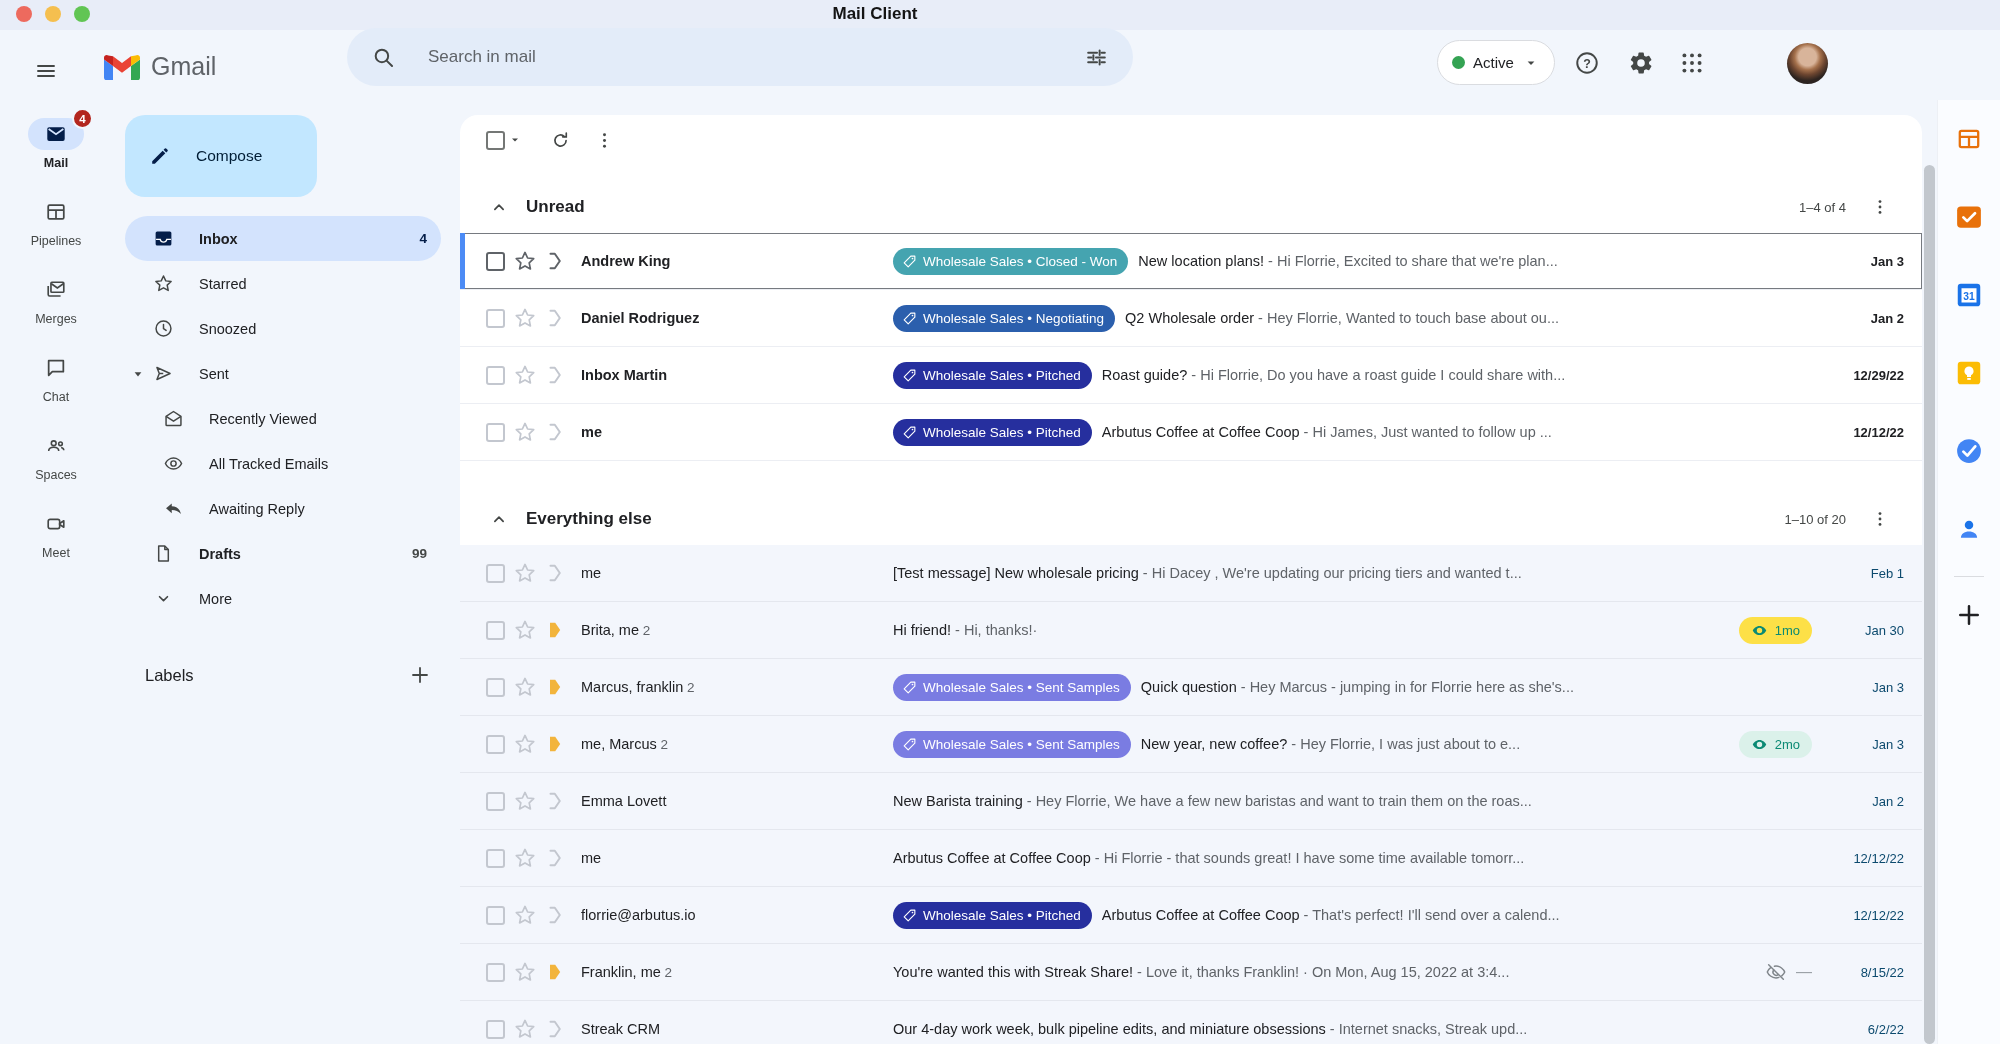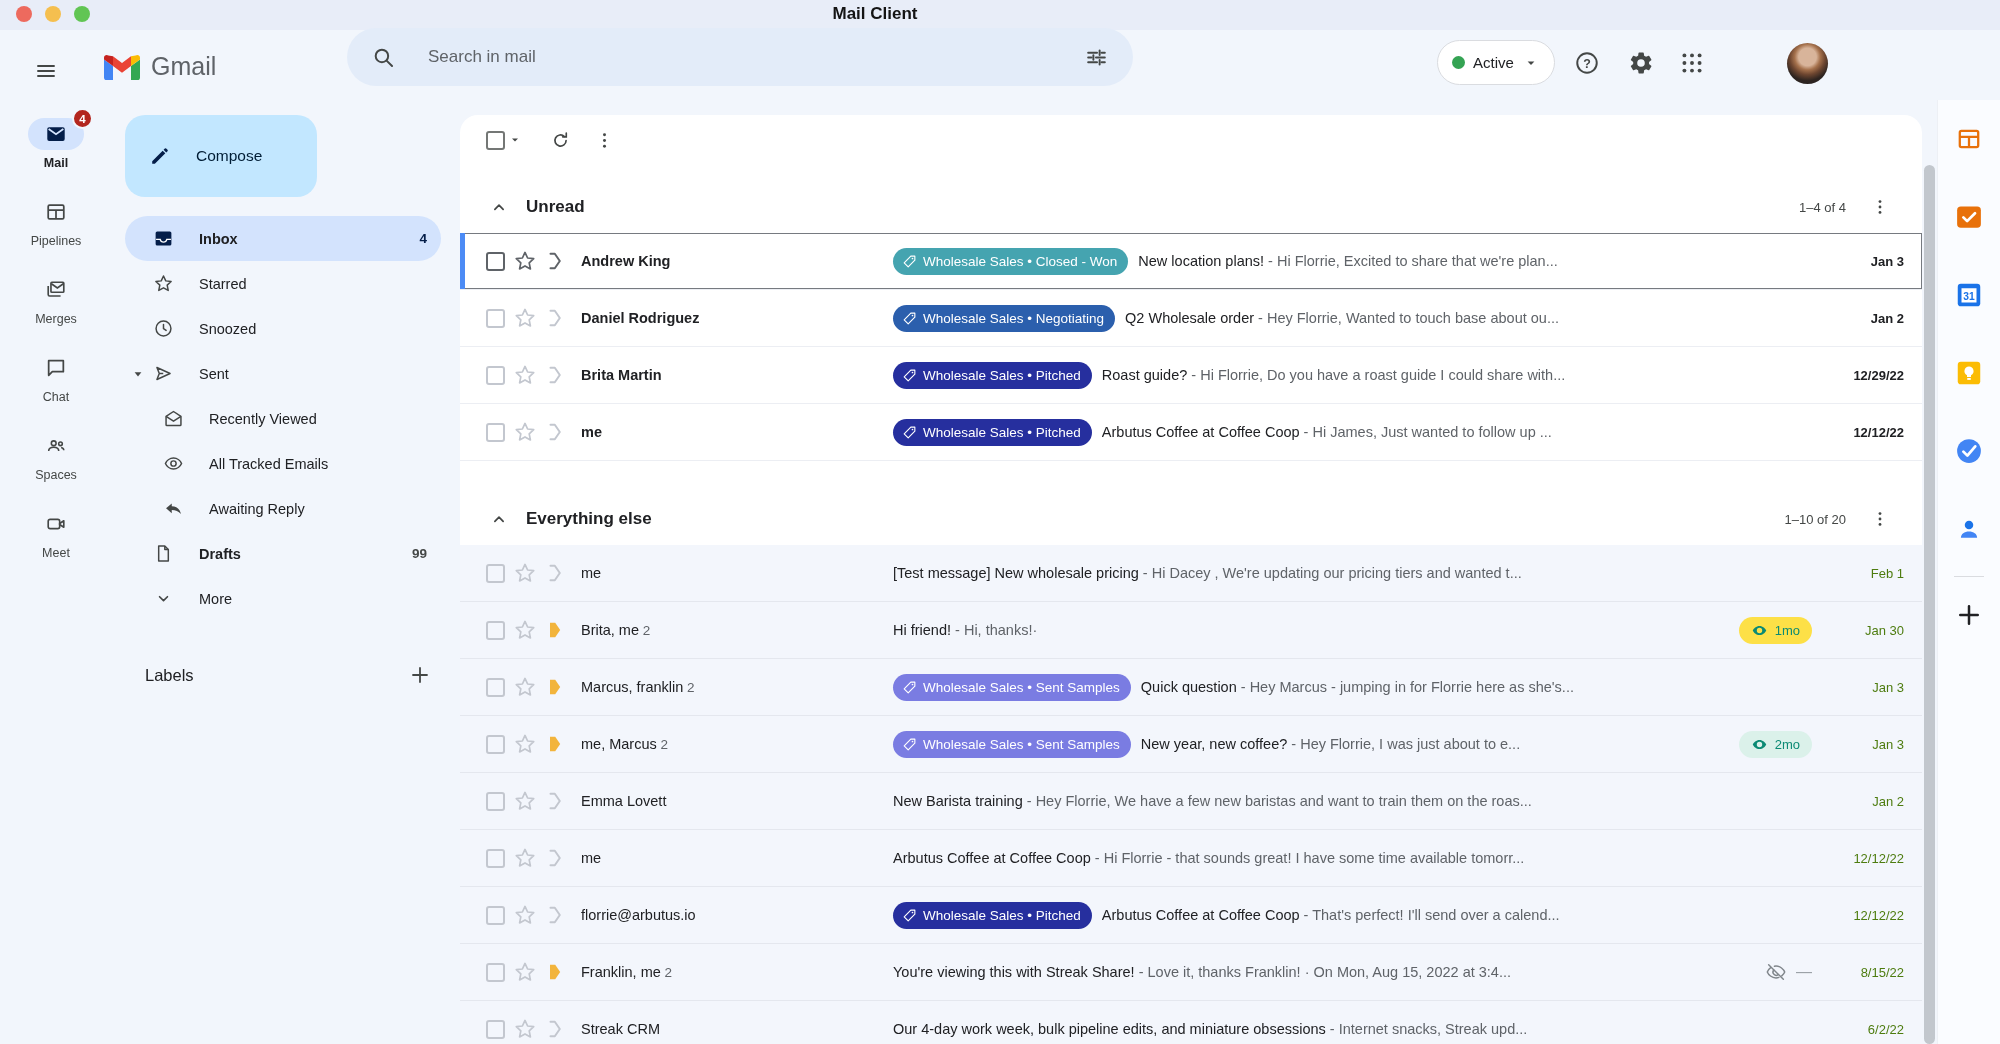--- a/index.html
+++ b/index.html
@@ -94,21 +94,21 @@
   .badge{display:inline-flex;align-items:center;gap:6px;height:27px;padding:0 11px 0 9px;border-radius:14px;color:#fff;font-size:13.5px;font-weight:500;white-space:nowrap;flex:none;margin-right:10px;}
   .badge .ic{width:15px;height:15px;}
   .line{flex:1;min-width:0;overflow:hidden;white-space:nowrap;text-overflow:ellipsis;font-size:14.5px;}
   .subj{color:#202124;}
   .row.unread .subj{font-weight:normal;}
   .sep,.snip{color:#5f6368;}
   .tracker{display:inline-flex;align-items:center;gap:7px;height:27px;padding:0 12px;border-radius:14px;font-size:13px;font-weight:500;flex:none;margin-left:8px;}
   .tracker .ic{width:17px;height:17px;}
   .eyeoff{display:inline-flex;align-items:center;gap:9px;color:#9aa0a6;flex:none;margin-left:8px;}
   .eyeoff .ic{width:22px;height:22px;color:#80868b;}
-  .date{width:92px;flex:none;text-align:right;padding-right:18px;font-size:13px;color:#4d7c0f;white-space:nowrap;}
+  .date{width:92px;flex:none;text-align:right;padding-right:18px;font-size:13px;color:#0c4a6e;white-space:nowrap;}
   .row.unread .date{font-weight:bold;color:#202124;}
 
   
   .scroll-thumb{position:absolute;left:1924px;top:165px;width:11px;height:879px;background:#c2c7cd;border-radius:6px;}
   .addon-panel{position:absolute;right:0;top:100px;width:62px;bottom:0;background:#fafcff;border-left:1px solid #edf0f5;}
   .addon{width:62px;height:78px;display:flex;align-items:center;justify-content:center;cursor:pointer;}
   .addon svg{width:30px;height:30px;}
   .addon.small svg{width:26px;height:26px;}
   .addon-divider{width:30px;height:1px;background:#dadce0;margin:8px auto;}
   .addon.plus{color:#202124;height:60px;}
@@ -494,21 +494,21 @@
           <span class="ic star">
             <svg viewBox="0 0 24 24" fill="none" stroke="currentColor" stroke-width="1.7" stroke-linejoin="round">
               <path d="M12 3.4l2.6 5.6 6.1.7-4.5 4.2 1.2 6-5.4-3-5.4 3 1.2-6-4.5-4.2 6.1-.7z"></path>
             </svg>
           </span>
           <span class="ic flag">
             <svg viewBox="0 0 24 24" fill="none" stroke="currentColor" stroke-width="2" stroke-linejoin="round" stroke-linecap="round">
               <path d="M7.5 4.8h4.3l5 7.2-5 7.2H7.5"></path>
             </svg>
           </span>
-          <span class="sender"><span>Brita Martin</span></span>
+          <span class="sender"><span>Inbox Martin</span></span>
           <div class="content">
             <span class="badge" style="background: rgb(38, 47, 158);">
               <span class="ic">
                 <svg viewBox="0 0 16 16" fill="none" stroke="#fff" stroke-width="1.2" stroke-linejoin="round">
                   <path d="M13.7 2.3H9.4L2.3 9.4l4.3 4.3 7.1-7.1z"></path>
                   <circle cx="11.2" cy="4.8" r=".9" fill="#fff" stroke="none"></circle>
                 </svg>
               </span>
               <span>Wholesale Sales • Pitched</span>
             </span>
@@ -739,21 +739,21 @@
               <path d="M12 3.4l2.6 5.6 6.1.7-4.5 4.2 1.2 6-5.4-3-5.4 3 1.2-6-4.5-4.2 6.1-.7z"></path>
             </svg>
           </span>
           <span class="ic flag">
             <svg viewBox="0 0 24 24">
               <path d="M7 4.8h5.2l5 7.2-5 7.2H7z" fill="#f2b43c"></path>
             </svg>
           </span>
           <span class="sender"><span>Franklin, me</span><span class="tc"> 2</span></span>
           <div class="content">
-            <span class="line"><span class="subj">You're viewing this with Streak Share!</span><span class="sep"> - </span><span class="snip">Love it, thanks Franklin! · On Mon, Aug 15, 2022 at 3:4...</span></span>
+            <span class="line"><span class="subj">You're wanted this with Streak Share!</span><span class="sep"> - </span><span class="snip">Love it, thanks Franklin! · On Mon, Aug 15, 2022 at 3:4...</span></span>
           </div>
           <span class="eyeoff">
             <span class="ic">
               <svg viewBox="0 0 24 24" fill="none" stroke="currentColor" stroke-width="1.6" stroke-linecap="round">
                 <path d="M4 4l16 16"></path>
                 <path d="M10.3 5.8c.6-.2 1.1-.3 1.7-.3 4.6 0 8.3 3.5 9.5 6.5-.5 1.3-1.7 2.9-3.2 4.2M6.2 7.3A10.9 10.9 0 002.5 12c1.2 3 4.9 6.5 9.5 6.5 1.1 0 2.2-.2 3.2-.6"></path>
                 <path d="M9.6 9.9a3.4 3.4 0 004.8 4.8"></path>
               </svg>
             </span>
             <span>—</span>

